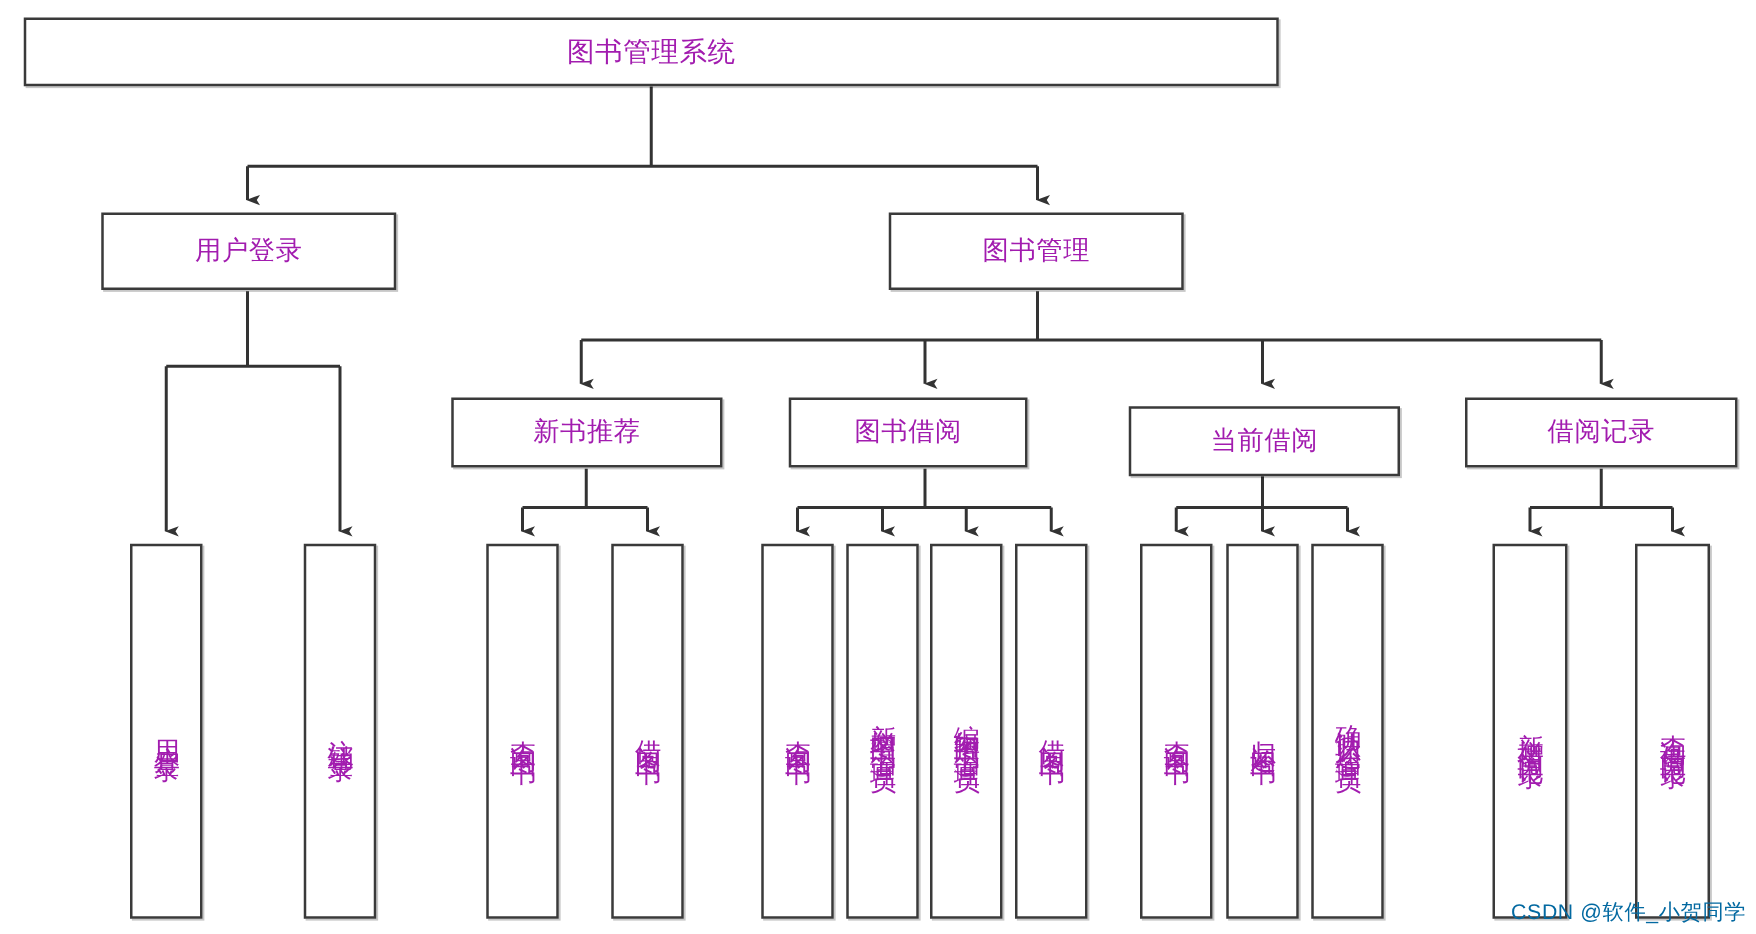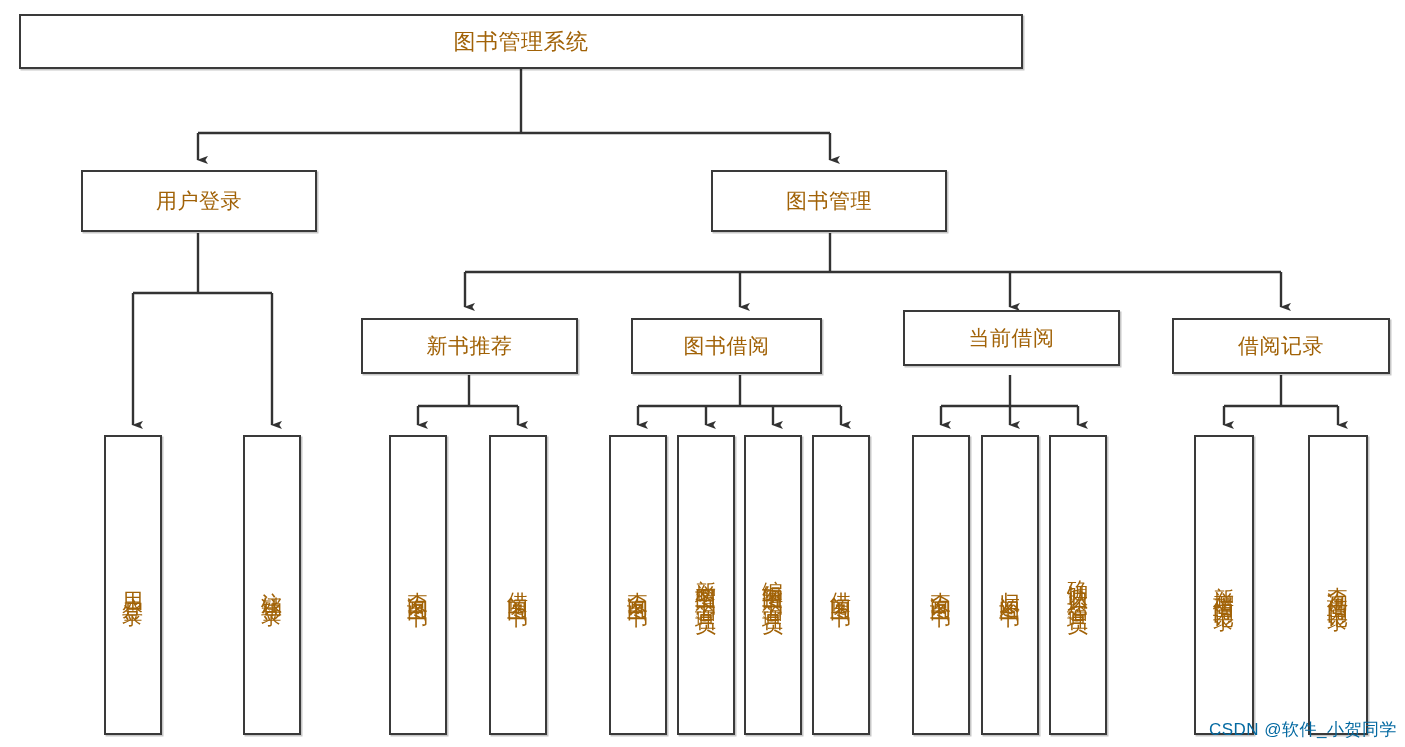--- a/index.html
+++ b/index.html
@@ -31,21 +31,21 @@
     box-sizing: border-box;
     background: #ffffff;
     border: 2px solid #3a3a3a;
     display: flex;
     align-items: center;
     justify-content: center;
     box-shadow: 1.5px 1.5px 0 rgba(0,0,0,0.22);
     z-index: 2;
   }
   .node-label {
-    color: #a16207;
+    color: #a21caf;
     text-align: center;
     letter-spacing: 0.5px;
     line-height: 1.18;
     white-space: nowrap;
   }
   .node.horizontal .node-label {
     font-size: 21px;
   }
   .node.root .node-label {
     font-size: 22px;
@@ -139,21 +139,21 @@
   <div class="node horizontal" style="left:361px; top:318px; width:217px; height:56px;">
     <span class="node-label">新书推荐</span>
   </div>
 
   <div class="node horizontal" style="left:711px; top:170px; width:236px; height:62px;">
     <span class="node-label">图书管理</span>
   </div>
   <div class="node horizontal" style="left:631px; top:318px; width:191px; height:56px;">
     <span class="node-label">图书借阅</span>
   </div>
-  <div class="node horizontal" style="left:903px; top:310px; width:217px; height:56px;">
+  <div class="node horizontal" style="left:903px; top:325px; width:217px; height:56px;">
     <span class="node-label">当前借阅</span>
   </div>
   <div class="node horizontal" style="left:1172px; top:318px; width:218px; height:56px;">
     <span class="node-label">借阅记录</span>
   </div>
 
   <div class="node vertical" style="left:104px; top:435px; width:58px; height:300px;">
     <span class="node-label">用户登录</span>
   </div>
   <div class="node vertical" style="left:243px; top:435px; width:58px; height:300px;">

